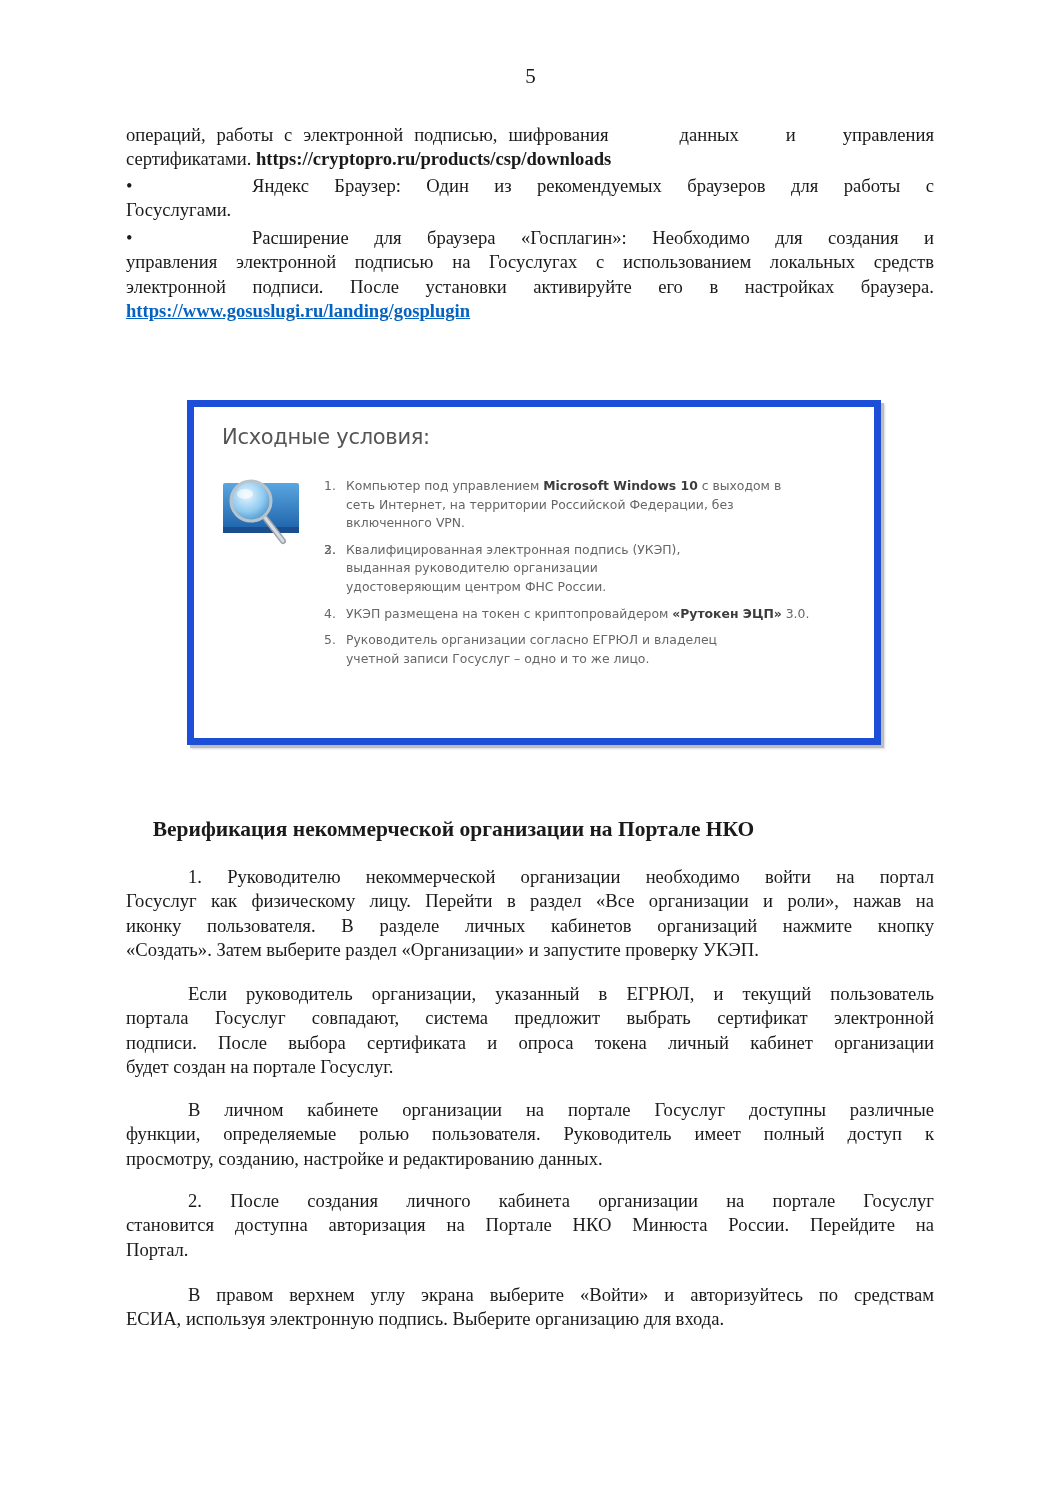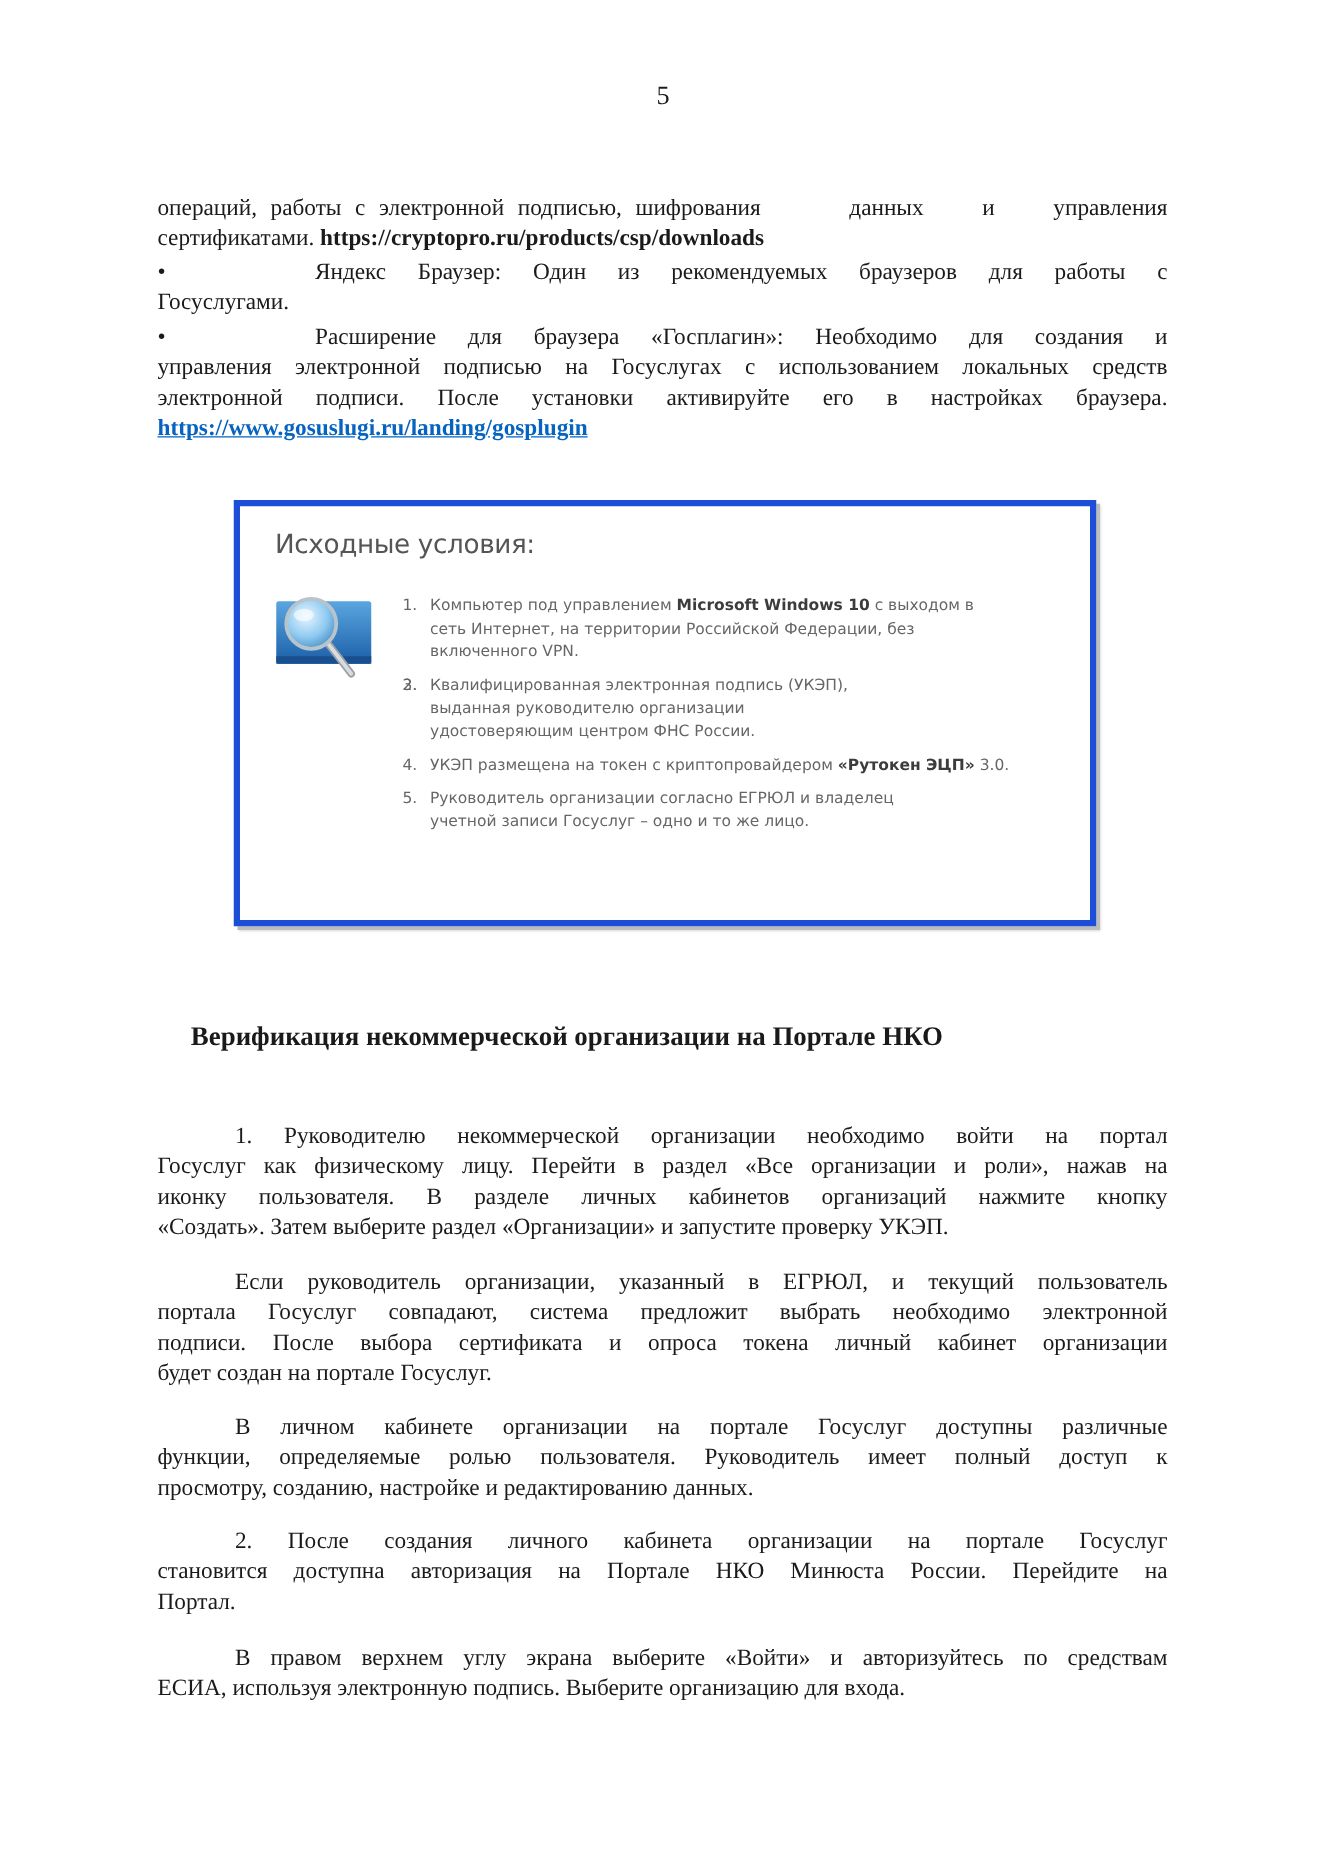--- a/index.html
+++ b/index.html
@@ -1,31 +1,31 @@
 <!DOCTYPE html>
 <html><head>
 <meta charset="utf-8">
 <style>
   html, body { margin: 0; padding: 0; background: #ffffff; }
   body { width: 1061px; height: 1500px; position: relative; overflow: hidden;
          font-family: "Liberation Serif", serif; color: #1a1a1a; }
   .page-num { position: absolute; top: 64px; left: 0; width: 1061px; text-align: center;
               font-size: 21px; }
   .txt { position: absolute; left: 126px; width: 808px; font-size: 18.6px; line-height: 24.4px;
-         text-align: justify; text-align-last: auto; margin-top: 32px; }
+         text-align: justify; text-align-last: auto; }
   .line { display: block; text-align: justify; text-align-last: justify; white-space: nowrap; }
   .line.last { text-align-last: left; }
   .bold { font-weight: bold; }
   .link { color: #0563c1; text-decoration: underline; font-weight: bold; }
   .bullet { display: inline-block; width: 62px; text-align: right; padding-right: 64px; box-sizing: content-box; }
   .indent { display: inline-block; width: 62px; }
 
   
   .figure { position: absolute; left: 187px; top: 400px; width: 680px; height: 331px;
-            background: #fff; border: 5px solid #1d4ed8;
+            background: #fff; border: 7px solid #1d4ed8;
             box-shadow: 3px 3px 0 #bdbdbd, 4px 4px 2px #d9d9d9; }
   .fig-title { position: absolute; left: 28px; top: 18px; font-family: "DejaVu Sans", sans-serif;
                font-size: 21px; color: #555; letter-spacing: -0.3px; }
   .fig-icon { position: absolute; left: 27px; top: 68px; width: 80px; height: 72px; }
   .fig-list { position: absolute; left: 130px; top: 70px; width: 545px; margin: 0; padding: 0;
               list-style: none; font-family: "DejaVu Sans", sans-serif; font-size: 12.4px;
               line-height: 18.6px; color: #666; }
   .fig-list li { position: relative; padding-left: 22px; margin-bottom: 8px; }
   .fig-list .num { position: absolute; left: 0; top: 0; }
   .fig-list b { color: #3c3c3c; font-weight: bold; margin-top: 26px; }
@@ -119,21 +119,21 @@
 
 <div class="txt" style="top:865px;">
   <span class="line"><span class="indent"></span><span>1. Руководителю некоммерческой организации необходимо войти на портал</span></span>
   <span class="line">Госуслуг как физическому лицу.  Перейти в раздел «Все организации и роли», нажав на</span>
   <span class="line">иконку пользователя. В разделе личных кабинетов организаций нажмите кнопку</span>
   <span class="line last">«Создать». Затем выберите раздел «Организации» и запустите проверку УКЭП.</span>
 </div>
 
 <div class="txt" style="top:982px;">
   <span class="line"><span class="indent"></span><span>Если руководитель организации, указанный в ЕГРЮЛ, и текущий пользователь</span></span>
-  <span class="line">портала Госуслуг совпадают, система предложит выбрать необходимо электронной</span>
+  <span class="line">портала Госуслуг совпадают, система предложит выбрать сертификат электронной</span>
   <span class="line">подписи. После выбора сертификата и опроса токена личный кабинет организации</span>
   <span class="line last">будет создан на портале Госуслуг.</span>
 </div>
 
 <div class="txt" style="top:1098px;">
   <span class="line"><span class="indent"></span><span>В личном кабинете организации на портале Госуслуг доступны различные</span></span>
   <span class="line">функции, определяемые ролью пользователя. Руководитель имеет полный доступ к</span>
   <span class="line last">просмотру, созданию, настройке и редактированию данных.</span>
 </div>
 

